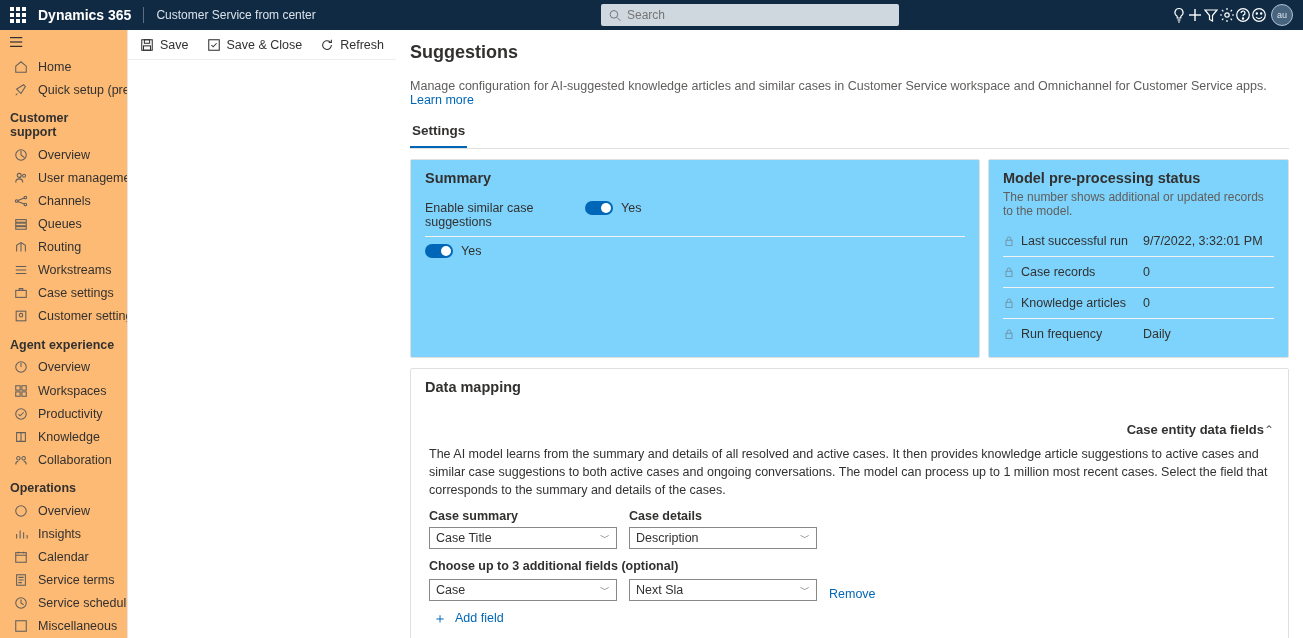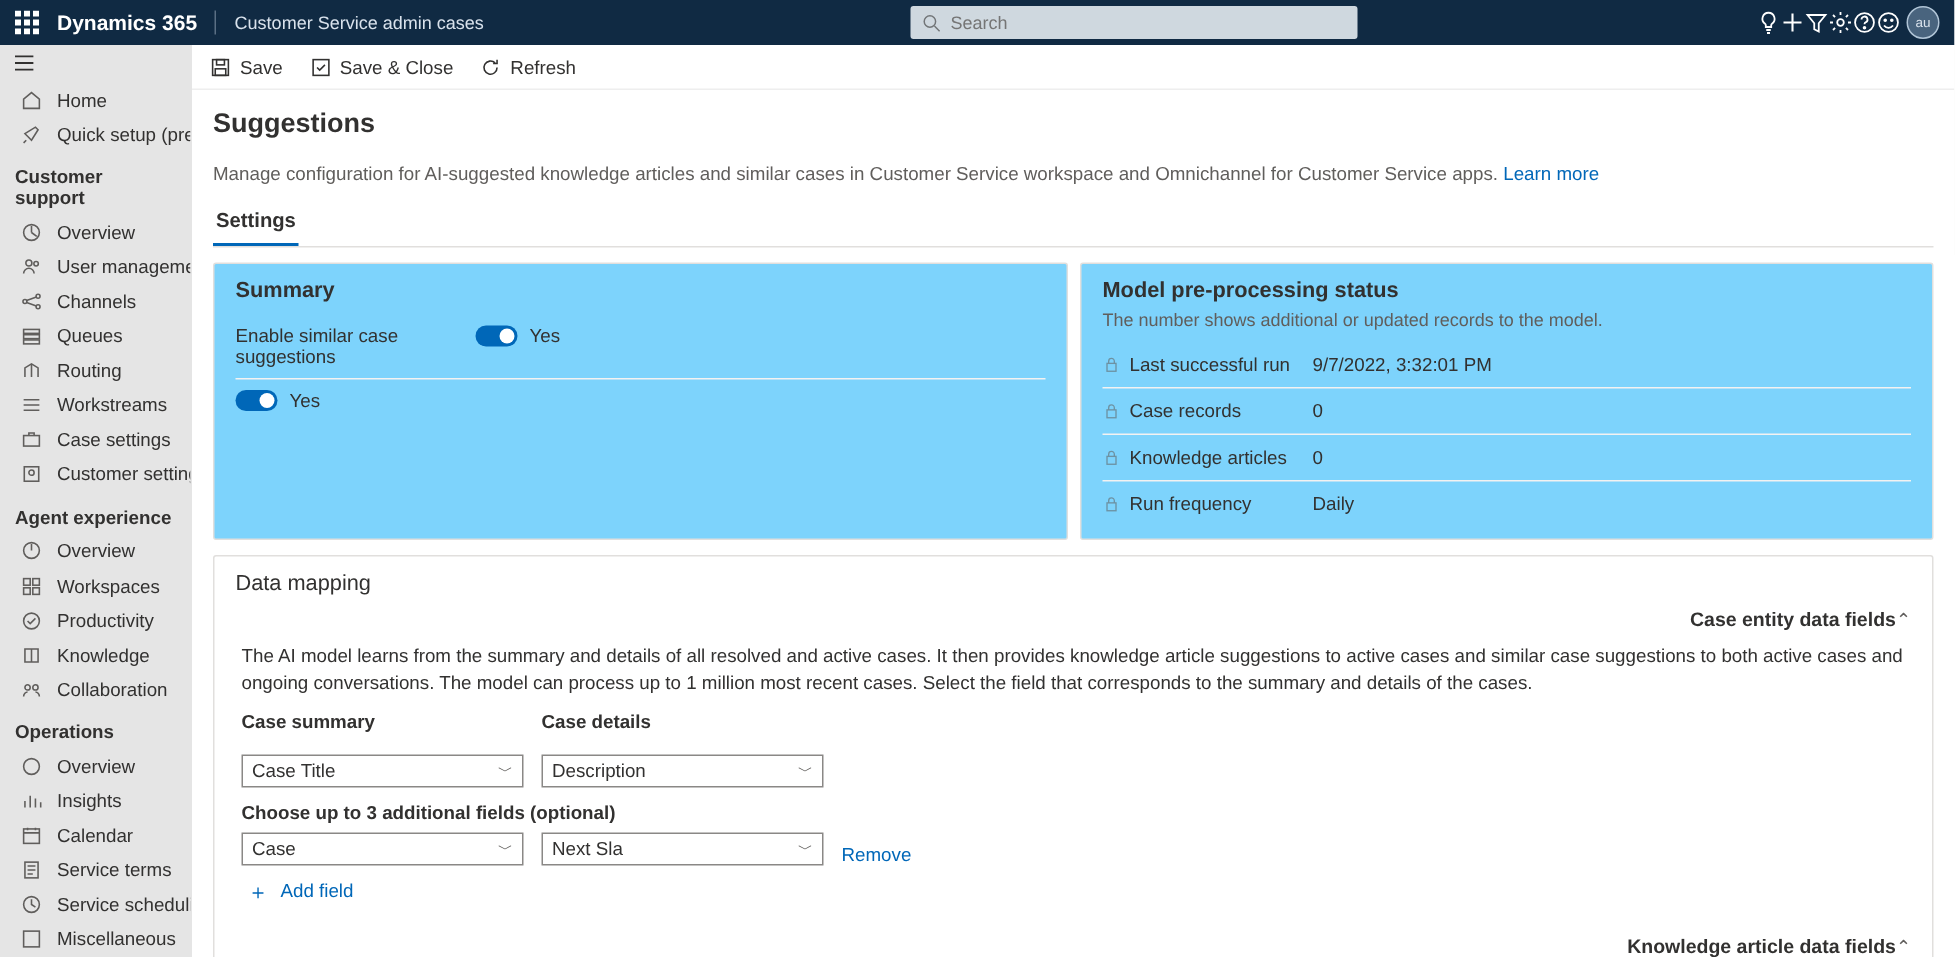--- a/index.html
+++ b/index.html
@@ -14,30 +14,30 @@
   .app-name { font-size: 12px; color:#d9e2ec; }
   .top-search { margin-left: 285px; width: 298px; height: 22px; background:#cfd8df; border-radius:2px; display:flex; align-items:center; padding:0 8px; }
   .top-search svg { width:13px; height:13px; margin-right:6px; opacity:0.6; }
   .top-search input { border:none; background:transparent; outline:none; font-size:12px; color:#333; width:100%; }
   .top-actions { margin-left:auto; display:flex; align-items:center; gap:0; }
   .top-actions .ticon { width:16px; height:16px; display:flex; align-items:center; justify-content:center; cursor:pointer; }
   .avatar { width:22px; height:22px; border-radius:50%; background:#49647e; border:1px solid #b0c4d6; display:flex; align-items:center; justify-content:center; font-size:9px; color:#d9e2ec; margin-left:4px;}
 
   
   .shell { display:flex; height: calc(100% - 30px); }
-  .nav { width:128px; background:#e5e5e5; border-right:1px solid #e5e5e5; overflow:hidden; font-size:12.5px; display:flex; flex-direction:column; }
+  .nav { width:128px; background:#fdba74; border-right:1px solid #e5e5e5; overflow:hidden; font-size:12.5px; display:flex; flex-direction:column; }
   .nav-hamb { padding:6px 10px 4px 10px; }
   .nav-hamb svg{width:14px;height:12px;}
   .nav-item { display:flex; align-items:center; gap:10px; padding:5px 10px 5px 14px; cursor:pointer; white-space:nowrap; overflow:hidden; text-overflow:ellipsis; color:#323130;}
   .nav-group { padding:10px 10px 4px 10px; font-weight:600; color:#323130; font-size:12.5px;}
   .licon{width:14px;height:14px;display:inline-block;flex:0 0 14px;}
   .licon svg{width:14px;height:14px;}
 
   
-  .main { flex:1; display:flex; flex-direction:column; background:#fff; overflow:hidden;}
+  .main { flex:1; display:flex; background:#fff; overflow:hidden;}
   .cmdbar { height:30px; border-bottom:1px solid #eee; display:flex; align-items:center; gap:18px; padding:0 12px; font-size:12.5px;}
   .cmd { display:flex; align-items:center; gap:6px; cursor:pointer;}
   .cmd .cicon{width:14px;height:14px;}
 
   .content { padding:12px 14px 0 14px; overflow:auto; flex:1;}
   .page-title{font-size:18px; font-weight:600; margin-bottom:4px;}
   .page-sub{font-size:12.5px; color:#605e5c; margin-bottom:10px;margin-top:16px;}
   .page-sub a{color:#0067b8; text-decoration:none;}
   .tabrow{border-bottom:1px solid #e1dfdd; display:flex; margin-bottom:10px;}
   .tab{padding:6px 2px 8px 2px; font-size:13.5px; font-weight:600; border-bottom:2px solid #0067b8; margin-right:20px; cursor:pointer;}
@@ -54,27 +54,27 @@
   .toggle{width:28px;height:14px;border-radius:8px;background:#0067b8;position:relative;margin-right:8px;}
   .toggle::after{content:"";position:absolute;right:2px;top:2px;width:10px;height:10px;border-radius:50%;background:#fff;}
   .tg-yes{font-size:12.5px;}
   .prow{display:flex; align-items:center; padding:8px 0; border-bottom:1px solid #f3f2f1; font-size:12.5px;}
   .prow:last-child{border-bottom:none;}
   .lock{width:12px;height:12px;margin-right:6px;opacity:0.55;}
   .plabel{flex:0 0 140px; display:flex; align-items:center;}
   .pval{color:#323130;}
 
   .section{border:1px solid #e1dfdd; border-radius:2px; padding:10px 14px; margin-bottom:8px;}
-  .section h3{font-size:14.5px; font-weight:400; margin-bottom:0;}
+  .section h3{font-size:14.5px; font-weight:700; margin-bottom:19px;}
   .accordion{display:flex; align-items:center; justify-content:flex-end; padding:8px 0 4px 4px; cursor:pointer;}
   .accordion .at{font-size:13px; font-weight:600;}
   .acc-body{padding:4px 4px 6px 4px;}
   .help-text{font-size:12.5px; color:#323130; line-height:1.45; margin-bottom:10px;}
   .field-row{display:flex; gap:12px; align-items:flex-end; margin-bottom:10px;}
-  .field{display:flex; flex-direction:column;gap:11px;}
+  .field{display:flex; flex-direction:column;}
   .field label{font-size:12.5px; font-weight:600; margin-bottom:4px;}
   .select{width:188px; height:22px; border:1px solid #8a8886; background:#fff; display:flex; align-items:center; justify-content:space-between; padding:0 6px; font-size:12.5px; cursor:pointer;}
   .select .chev{font-size:10px; color:#605e5c;}
   .sub-label{font-size:12.5px; font-weight:700; margin-bottom:6px;}
   .linkish{color:#0067b8; font-size:12.5px; cursor:pointer;}
   .addrow{display:flex; align-items:center; gap:8px; color:#0067b8; font-size:12.5px; cursor:pointer; margin-top:2px; margin-left:4px;}
   .addrow .plus{font-size:14px; line-height:14px;}
   .chevup{font-size:12px; color:#605e5c;}
 
   .nav::-webkit-scrollbar{width:6px;}
@@ -91,21 +91,21 @@
         <rect x="0" y="6" width="4" height="4"></rect>
         <rect x="6" y="6" width="4" height="4"></rect>
         <rect x="12" y="6" width="4" height="4"></rect>
         <rect x="0" y="12" width="4" height="4"></rect>
         <rect x="6" y="12" width="4" height="4"></rect>
         <rect x="12" y="12" width="4" height="4"></rect>
       </svg>
   </span>
   <span class="brand">Dynamics 365</span>
   <span class="divider-v"></span>
-  <span class="app-name">Customer Service admin cases</span>
+  <span class="app-name">Customer Service from center</span>
   <div class="top-search">
     <svg viewBox="0 0 16 16">
         <circle cx="6.5" cy="6.5" r="5" fill="none" stroke="#333" stroke-width="1.3"></circle>
         <line x1="10.5" y1="10.5" x2="15" y2="15" stroke="#333" stroke-width="1.3"></line>
       </svg>
     <input placeholder="Search" style="">
   </div>
   <div class="top-actions">
     <span class="ticon">
         <svg viewBox="0 0 16 16" fill="none" stroke="#fff" stroke-width="1.2">

